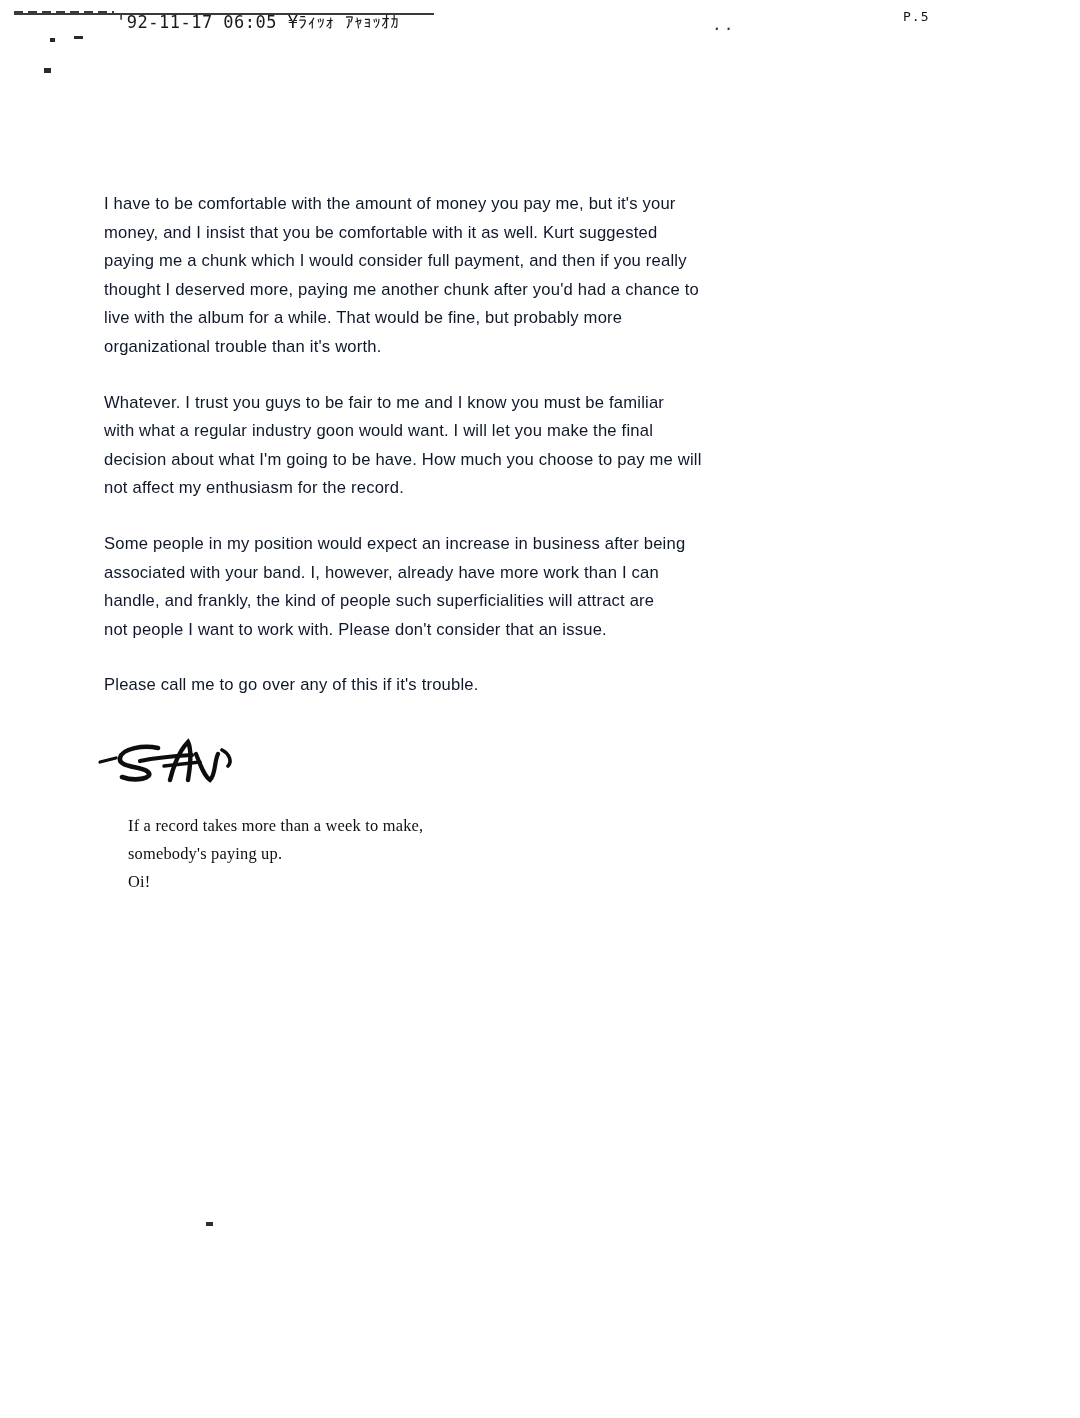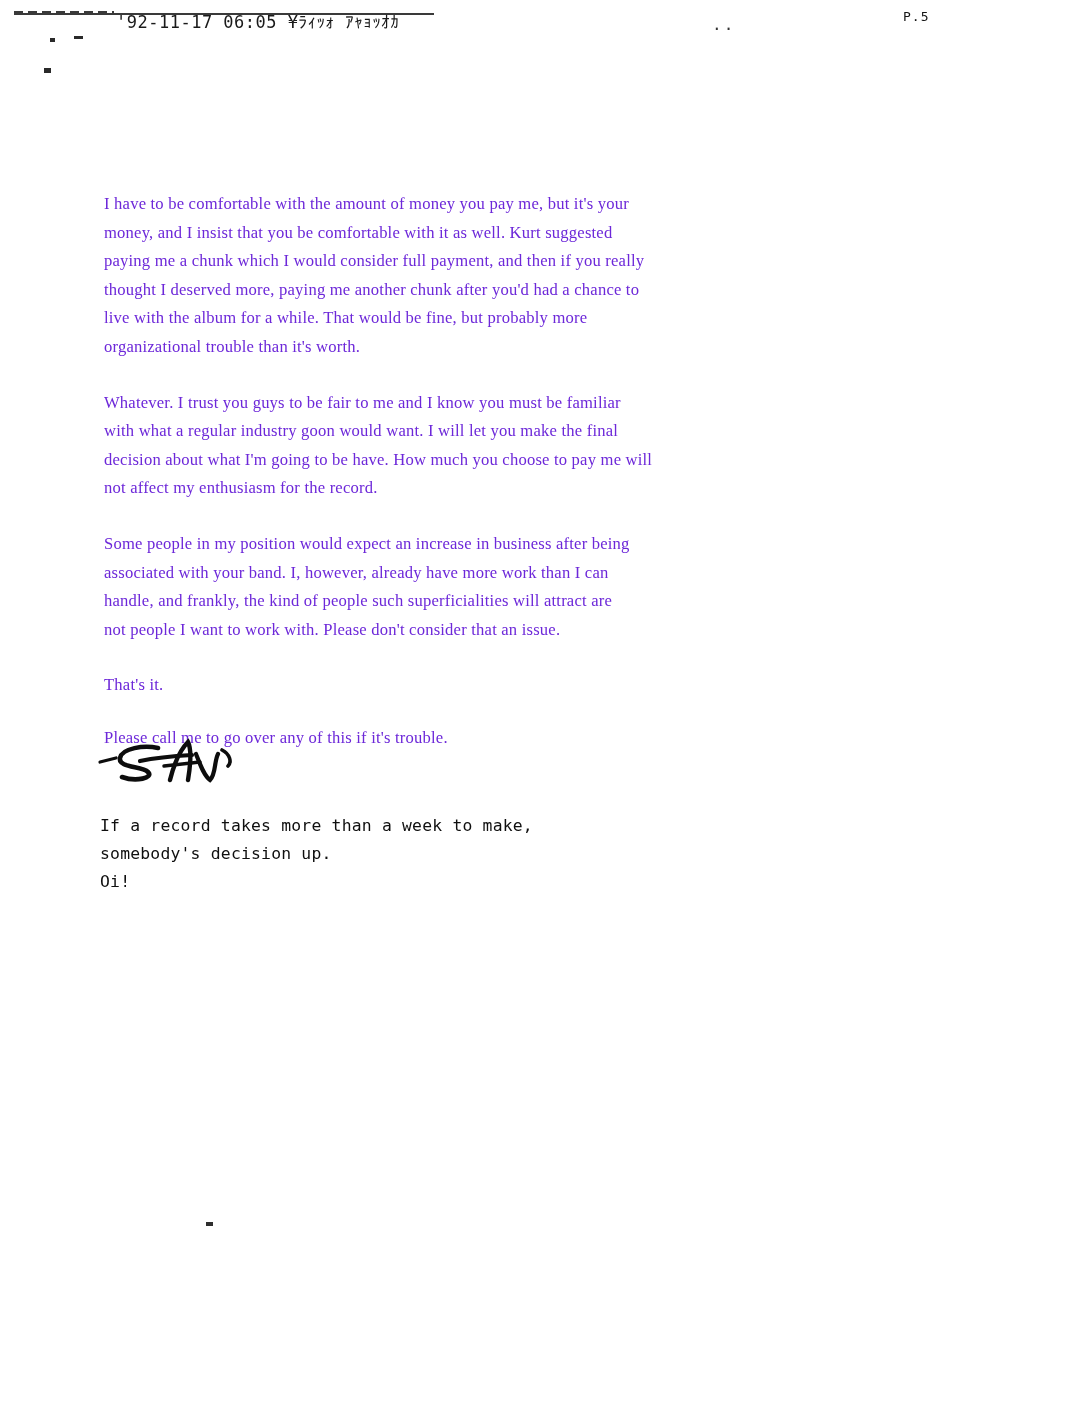--- a/index.html
+++ b/index.html
@@ -100,23 +100,23 @@
     position: absolute;
     top: 190px;
     left: 104px;
     width: 850px;
   }
   .para {
     font-size: 16.6px;
     line-height: 28.6px;
     letter-spacing: 0.2px;
     margin: 0 0 27px 0;
-    color: #6d28d9;
+    color: #0f172a;
     white-space: pre-wrap;
-    font-family: Liberation Serif, serif;
+    font-family: Liberation Sans, sans-serif;
   }
   .para-short {
     margin-bottom: 24px;
   }
 
   
   .signature {
     position: absolute;
     top: 736px;
     left: 96px;
@@ -124,22 +124,23 @@
     height: 56px;
   }
   .signature svg {
     display: block;
   }
 
   
   .closing {
     position: absolute;
     top: 812px;
-    left: 100px;
+    left: 128px;
     width: 640px;
+    font-family: Liberation Serif, serif;
   }
   .closing .line {
     font-size: 16.4px;
     line-height: 28px;
     letter-spacing: 0.2px;
     color: #0f0f0f;
     white-space: pre;
   }
 
   
@@ -182,37 +183,36 @@
 live with the album for a while. That would be fine, but probably more
 organizational trouble than it's worth.</p>
   <p class="para">Whatever. I trust you guys to be fair to me and I know you must be familiar
 with what a regular industry goon would want. I will let you make the final
 decision about what I'm going to be have. How much you choose to pay me will
 not affect my enthusiasm for the record.</p>
   <p class="para">Some people in my position would expect an increase in business after being
 associated with your band. I, however, already have more work than I can
 handle, and frankly, the kind of people such superficialities will attract are
 not people I want to work with. Please don't consider that an issue.</p>
-  <p class="para para-short">That's it.</p>
   <p class="para para-short">Please call me to go over any of this if it's trouble.</p>
 </div>
 
 <div class="signature">
   <svg width="180" height="56" viewBox="0 0 180 56" fill="none" aria-hidden="true">
     <title>Steve</title>
     <path d="M4 26 L20 22" stroke="#0d0d0d" stroke-width="3.2" stroke-linecap="round"></path>
     <path d="M62 12 C48 9, 26 12, 24 22 C22 32, 46 30, 52 36 C58 42, 40 46, 26 41" stroke="#0d0d0d" stroke-width="4.6" stroke-linecap="round" fill="none"></path>
     <path d="M44 25 C58 22, 78 20, 96 19" stroke="#0d0d0d" stroke-width="4.2" stroke-linecap="round" fill="none"></path>
     <path d="M74 44 C78 28, 84 14, 92 6 C96 14, 94 32, 92 44" stroke="#0d0d0d" stroke-width="4.4" stroke-linecap="round" fill="none"></path>
     <path d="M68 30 L104 26" stroke="#0d0d0d" stroke-width="3.4" stroke-linecap="round"></path>
     <path d="M100 18 C104 28, 108 40, 114 44 C120 38, 118 26, 122 18" stroke="#0d0d0d" stroke-width="4.2" stroke-linecap="round" fill="none"></path>
     <path d="M126 14 C134 18, 136 26, 132 30" stroke="#0d0d0d" stroke-width="3.6" stroke-linecap="round" fill="none"></path>
   </svg>
 </div>
 
 <div class="closing">
   <div class="line">If a record takes more than a week to make,</div>
-  <div class="line">somebody's decision up.</div>
+  <div class="line">somebody's paying up.</div>
   <div class="line">Oi!</div>
 </div>
 
 <div class="artifact-dot-1"></div>
 <div class="artifact-edge"></div>
 
 </body></html>

